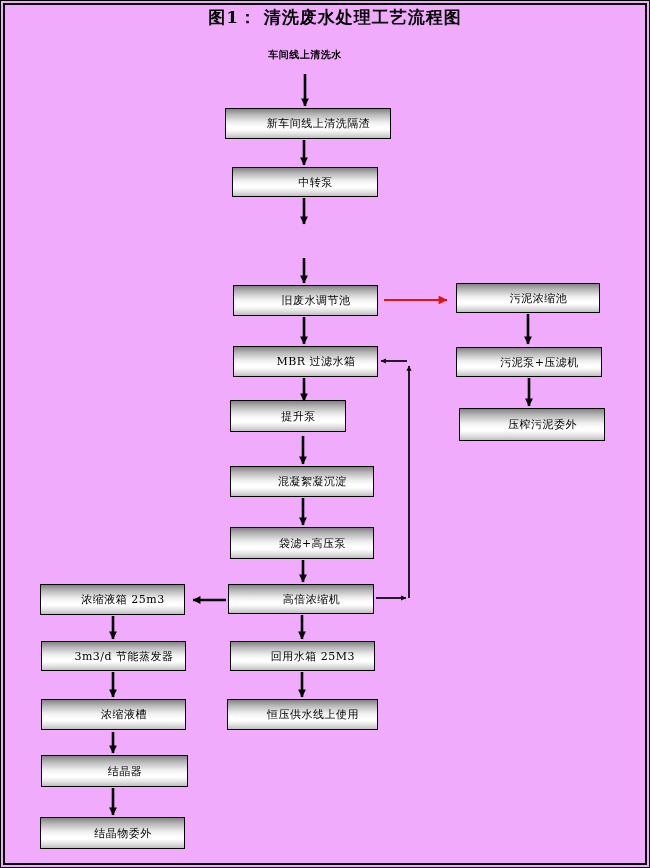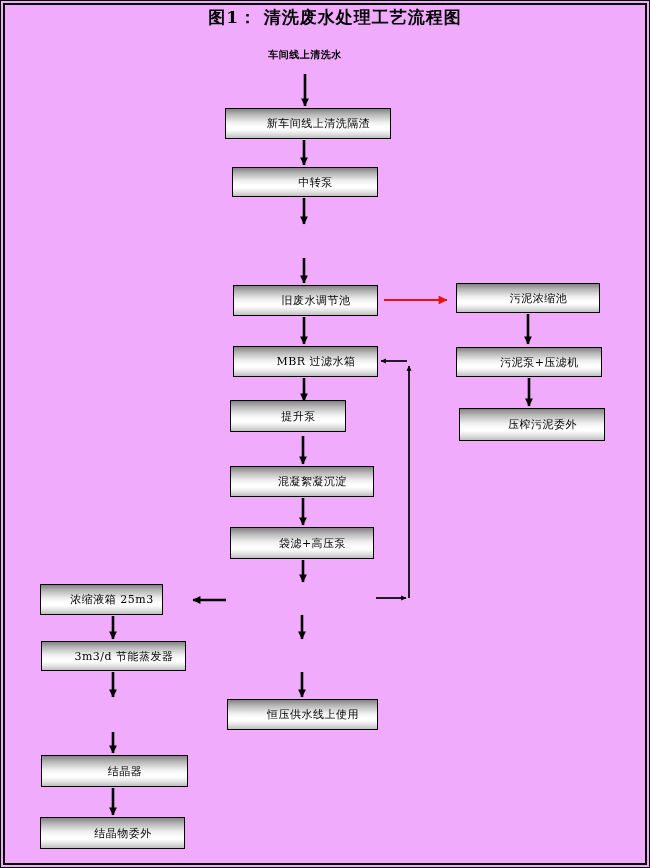--- a/index.html
+++ b/index.html
@@ -89,24 +89,27 @@
   <div class="title">图1： 清洗废水处理工艺流程图</div>
   <div class="source-label">车间线上清洗水</div>
 
   <div class="node" style="left:225px;top:108px;width:166px;height:31px">新车间线上清洗隔渣</div>
   <div class="node" style="left:232px;top:167px;width:146px;height:30px">中转泵</div>
   <div class="node" style="left:233px;top:285px;width:145px;height:31px">旧废水调节池</div>
   <div class="node" style="left:233px;top:346px;width:145px;height:31px">MBR 过滤水箱</div>
   <div class="node" style="left:230px;top:400px;width:116px;height:32px">提升泵</div>
   <div class="node" style="left:230px;top:466px;width:144px;height:31px">混凝絮凝沉淀</div>
   <div class="node" style="left:230px;top:527px;width:144px;height:32px">袋滤+高压泵</div>
+  <div class="node" style="left:228px;top:584px;width:146px;height:30px">高倍浓缩机</div>
+  <div class="node" style="left:230px;top:641px;width:145px;height:30px">回用水箱 25M3</div>
   <div class="node" style="left:227px;top:699px;width:151px;height:31px">恒压供水线上使用</div>
 
   <div class="node" style="left:456px;top:283px;width:144px;height:30px">污泥浓缩池</div>
   <div class="node" style="left:456px;top:347px;width:146px;height:30px">污泥泵+压滤机</div>
   <div class="node" style="left:459px;top:408px;width:146px;height:33px">压榨污泥委外</div>
 
-  <div class="node" style="left:40px;top:584px;width:123px;height:31px">浓缩液箱 25m3</div>
+  <div class="node" style="left:40px;top:584px;width:145px;height:31px">浓缩液箱 25m3</div>
   <div class="node" style="left:41px;top:641px;width:145px;height:30px">3m3/d 节能蒸发器</div>
+  <div class="node" style="left:41px;top:699px;width:145px;height:31px">浓缩液槽</div>
   <div class="node" style="left:41px;top:755px;width:147px;height:32px">结晶器</div>
   <div class="node" style="left:40px;top:817px;width:145px;height:32px">结晶物委外</div>
 
 </div>
 
 </body></html>

